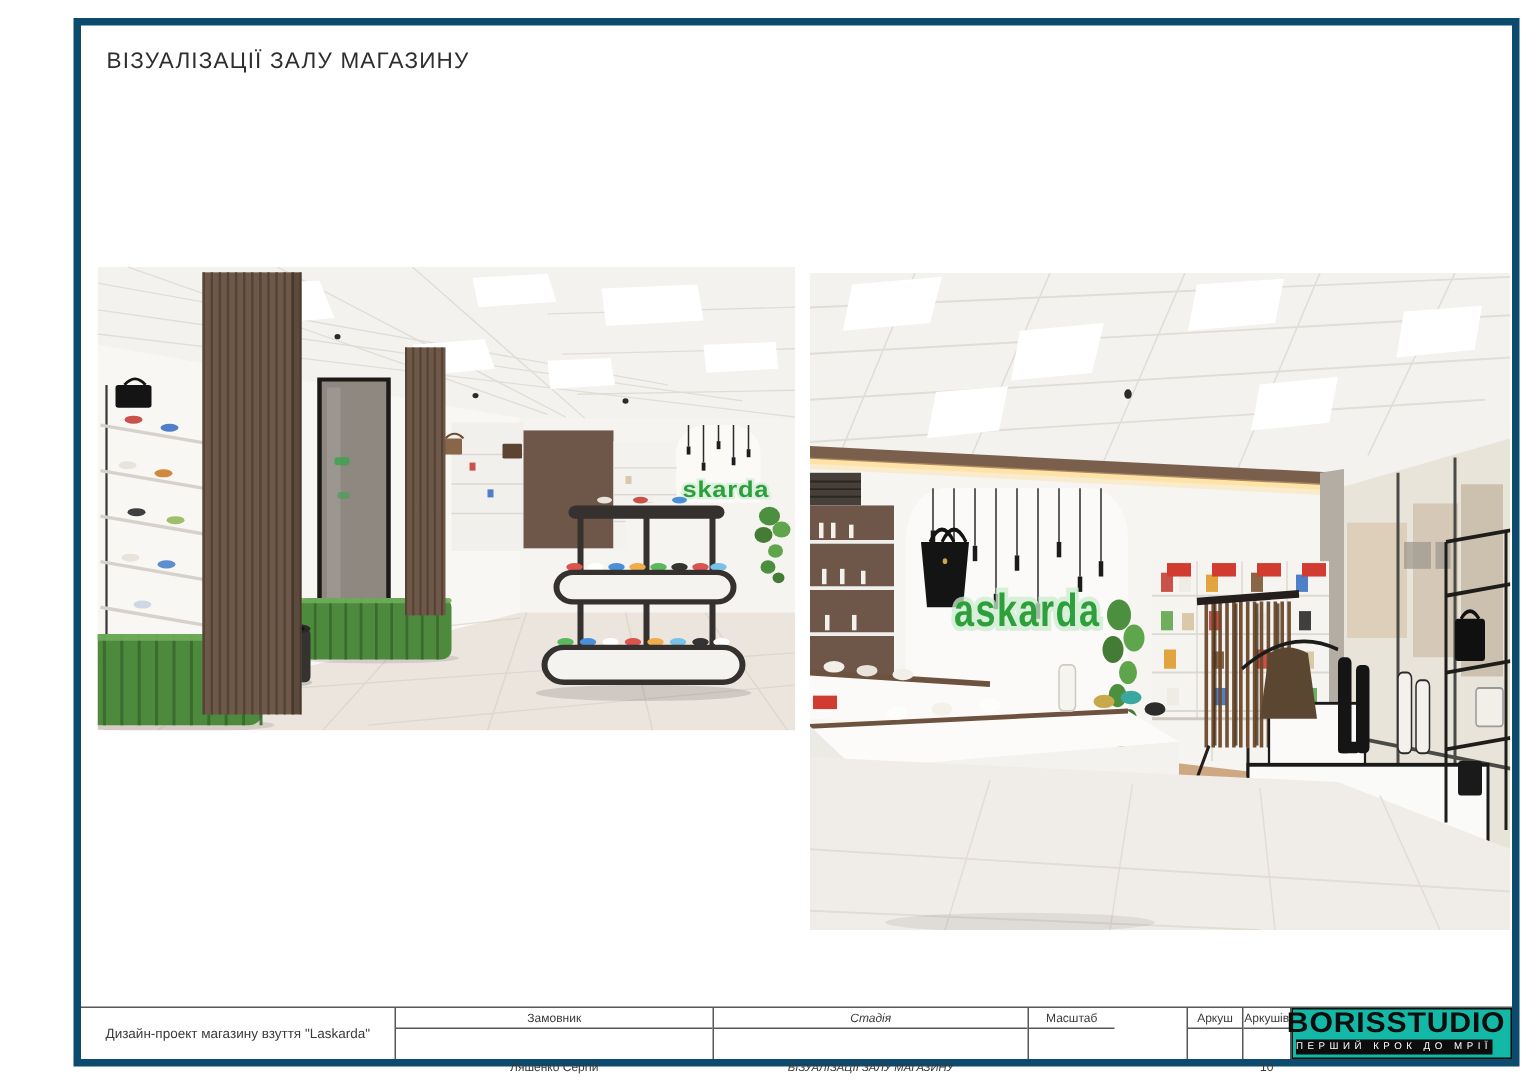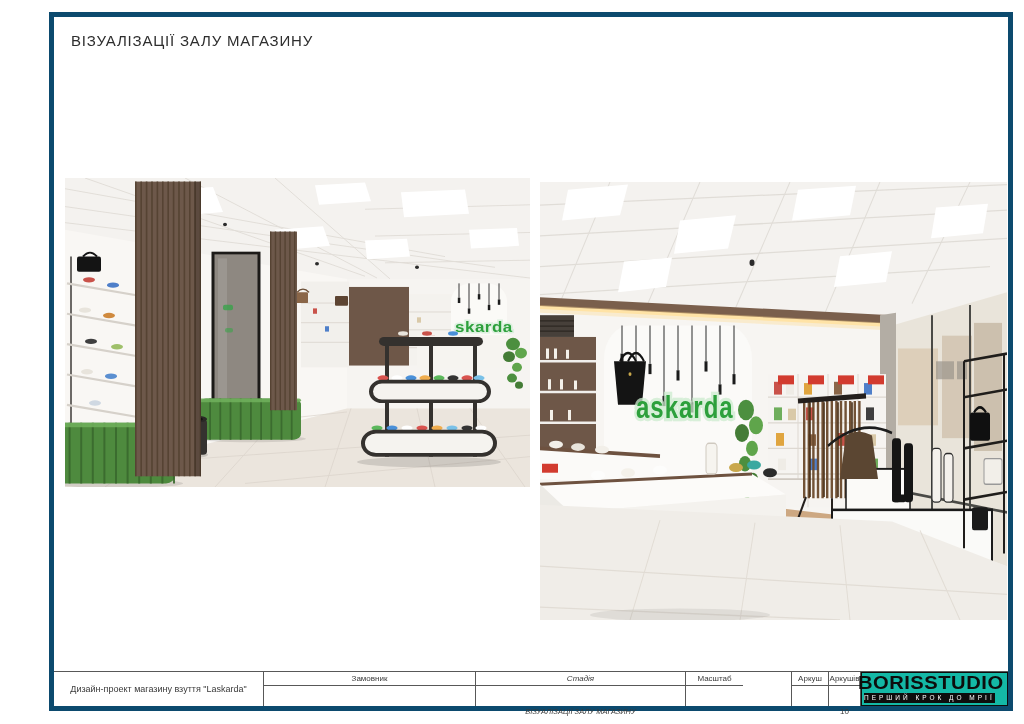--- a/index.html
+++ b/index.html
@@ -496,20 +496,21 @@
         </g>
         <ellipse cx="140" cy="338" rx="90" ry="5" fill="#000000" opacity="0.07"></ellipse>
       </g>
     </svg>
   </div>
 
   <div class="title-block">
     <div class="tb-cell tb-project">Дизайн-проект магазину взуття "Laskarda"</div>
     <div class="tb-cell tb-field tb-customer">
       <div class="tb-label">Замовник</div>
+      <div class="tb-value">Ляшенко Сергій</div>
     </div>
     <div class="tb-cell tb-field tb-stage">
       <div class="tb-label">Стадія</div>
       <div class="tb-value">ВІЗУАЛІЗАЦІЇ ЗАЛУ МАГАЗИНУ</div>
     </div>
     <div class="tb-cell tb-field tb-scale">
       <div class="tb-label">Масштаб</div>
       <div class="tb-value"></div>
     </div>
     <div class="tb-cell tb-field tb-sheetno">

